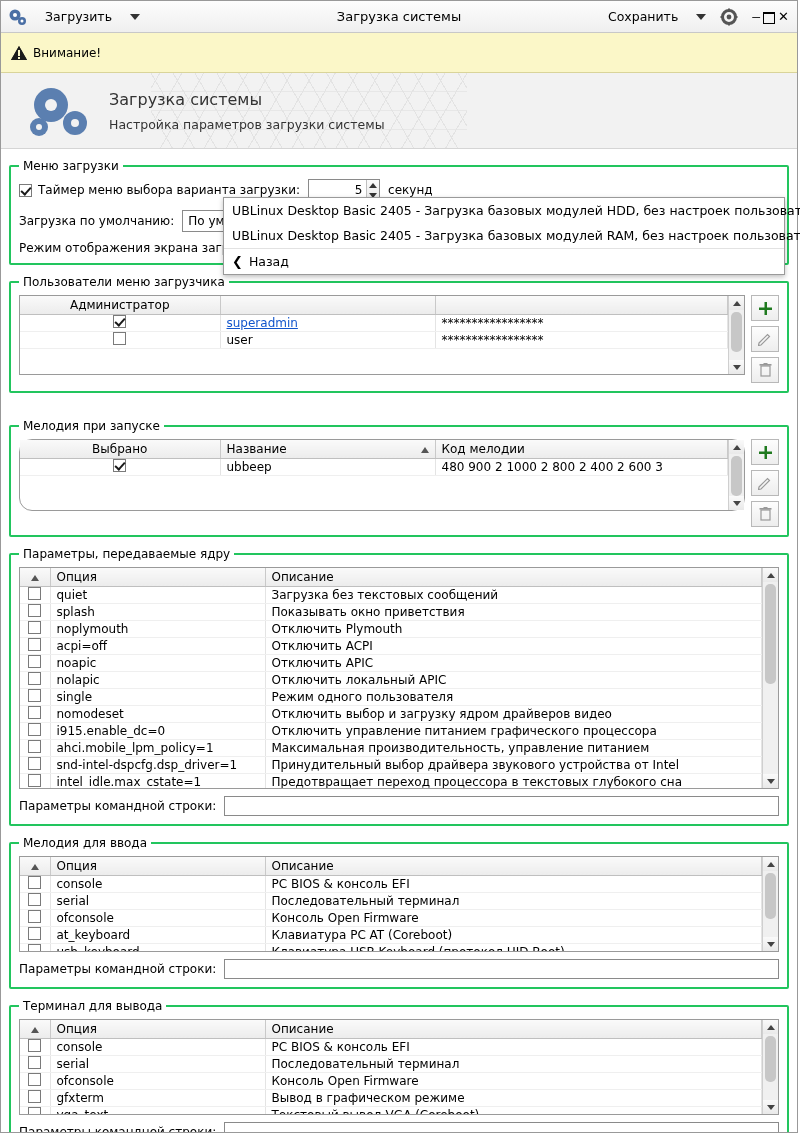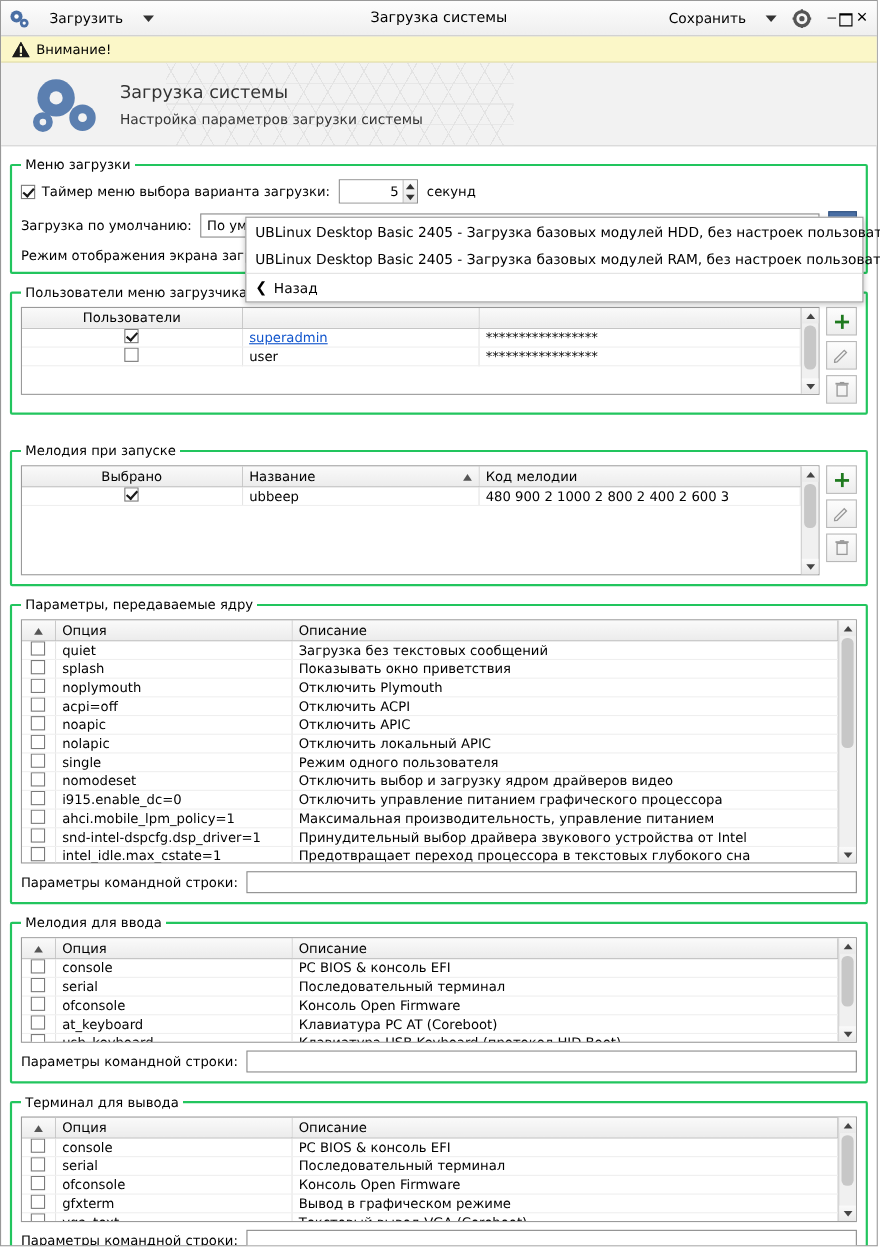--- a/index.html
+++ b/index.html
@@ -61,21 +61,21 @@
   .win-ctrls { display: flex; align-items: flex-start; gap: 3px; margin-left: 6px; padding-right: 4px; }
   .win-ctrls span { font-size: 13px; line-height: 12px; }
   .wc-min { font-family: "DejaVu Sans Mono", monospace; }
   .wc-box {
     display: inline-block; width: 10px; height: 9px;
     border: 1px solid #000; border-top-width: 2px;
     position: relative; top: 1px;
   }
   
   .warnbar {
-    height: 24px;
+    height: 40px;
     background: #fbf7c8;
     border-bottom: 1px solid #d9d49a;
     display: flex; align-items: center; gap: 6px;
     padding-left: 10px;
     box-sizing: border-box;
     flex: 0 0 auto;
     font-size: 12px;
   }
   .warn-tri {
     width: 0; height: 0;
@@ -384,21 +384,21 @@
         <div class="tablewrap" style="flex:1 1 auto;height:80px;">
           <div style="flex:1 1 auto;overflow:hidden;">
             <table class="grid">
               <colgroup>
                   <col style="width:200px">
                   <col style="width:215px">
                   <col>
                 </colgroup>
               <thead>
                 <tr>
-                  <th>Пользователи</th>
+                  <th>Администратор</th>
                   <th></th>
                   <th></th>
                 </tr>
               </thead>
               <tbody>
                 <tr>
                   <td class="c"><span class="chk checked"></span></td>
                   <td><span class="link-user">superadmin</span></td>
                   <td class="stars">*****************</td>
                 </tr>
@@ -439,21 +439,21 @@
                 <rect x="4.5" y="0" width="4" height="1.5" fill="#999"></rect>
               </svg>
           </div>
         </div>
       </div>
     </fieldset>
 
     <fieldset class="group" style="margin-top:26px;">
       <legend>Мелодия при запуске</legend>
       <div style="display:flex;align-items:flex-start;">
-        <div class="tablewrap" style="flex:1 1 auto;height:100px;">
+        <div class="tablewrap" style="flex:1 1 auto;height:72px;border-radius:13px;">
           <div style="flex:1 1 auto;overflow:hidden;">
             <table class="grid">
               <colgroup>
                   <col style="width:200px">
                   <col style="width:215px">
                   <col>
                 </colgroup>
               <thead>
                 <tr>
                   <th>Выбрано</th>

